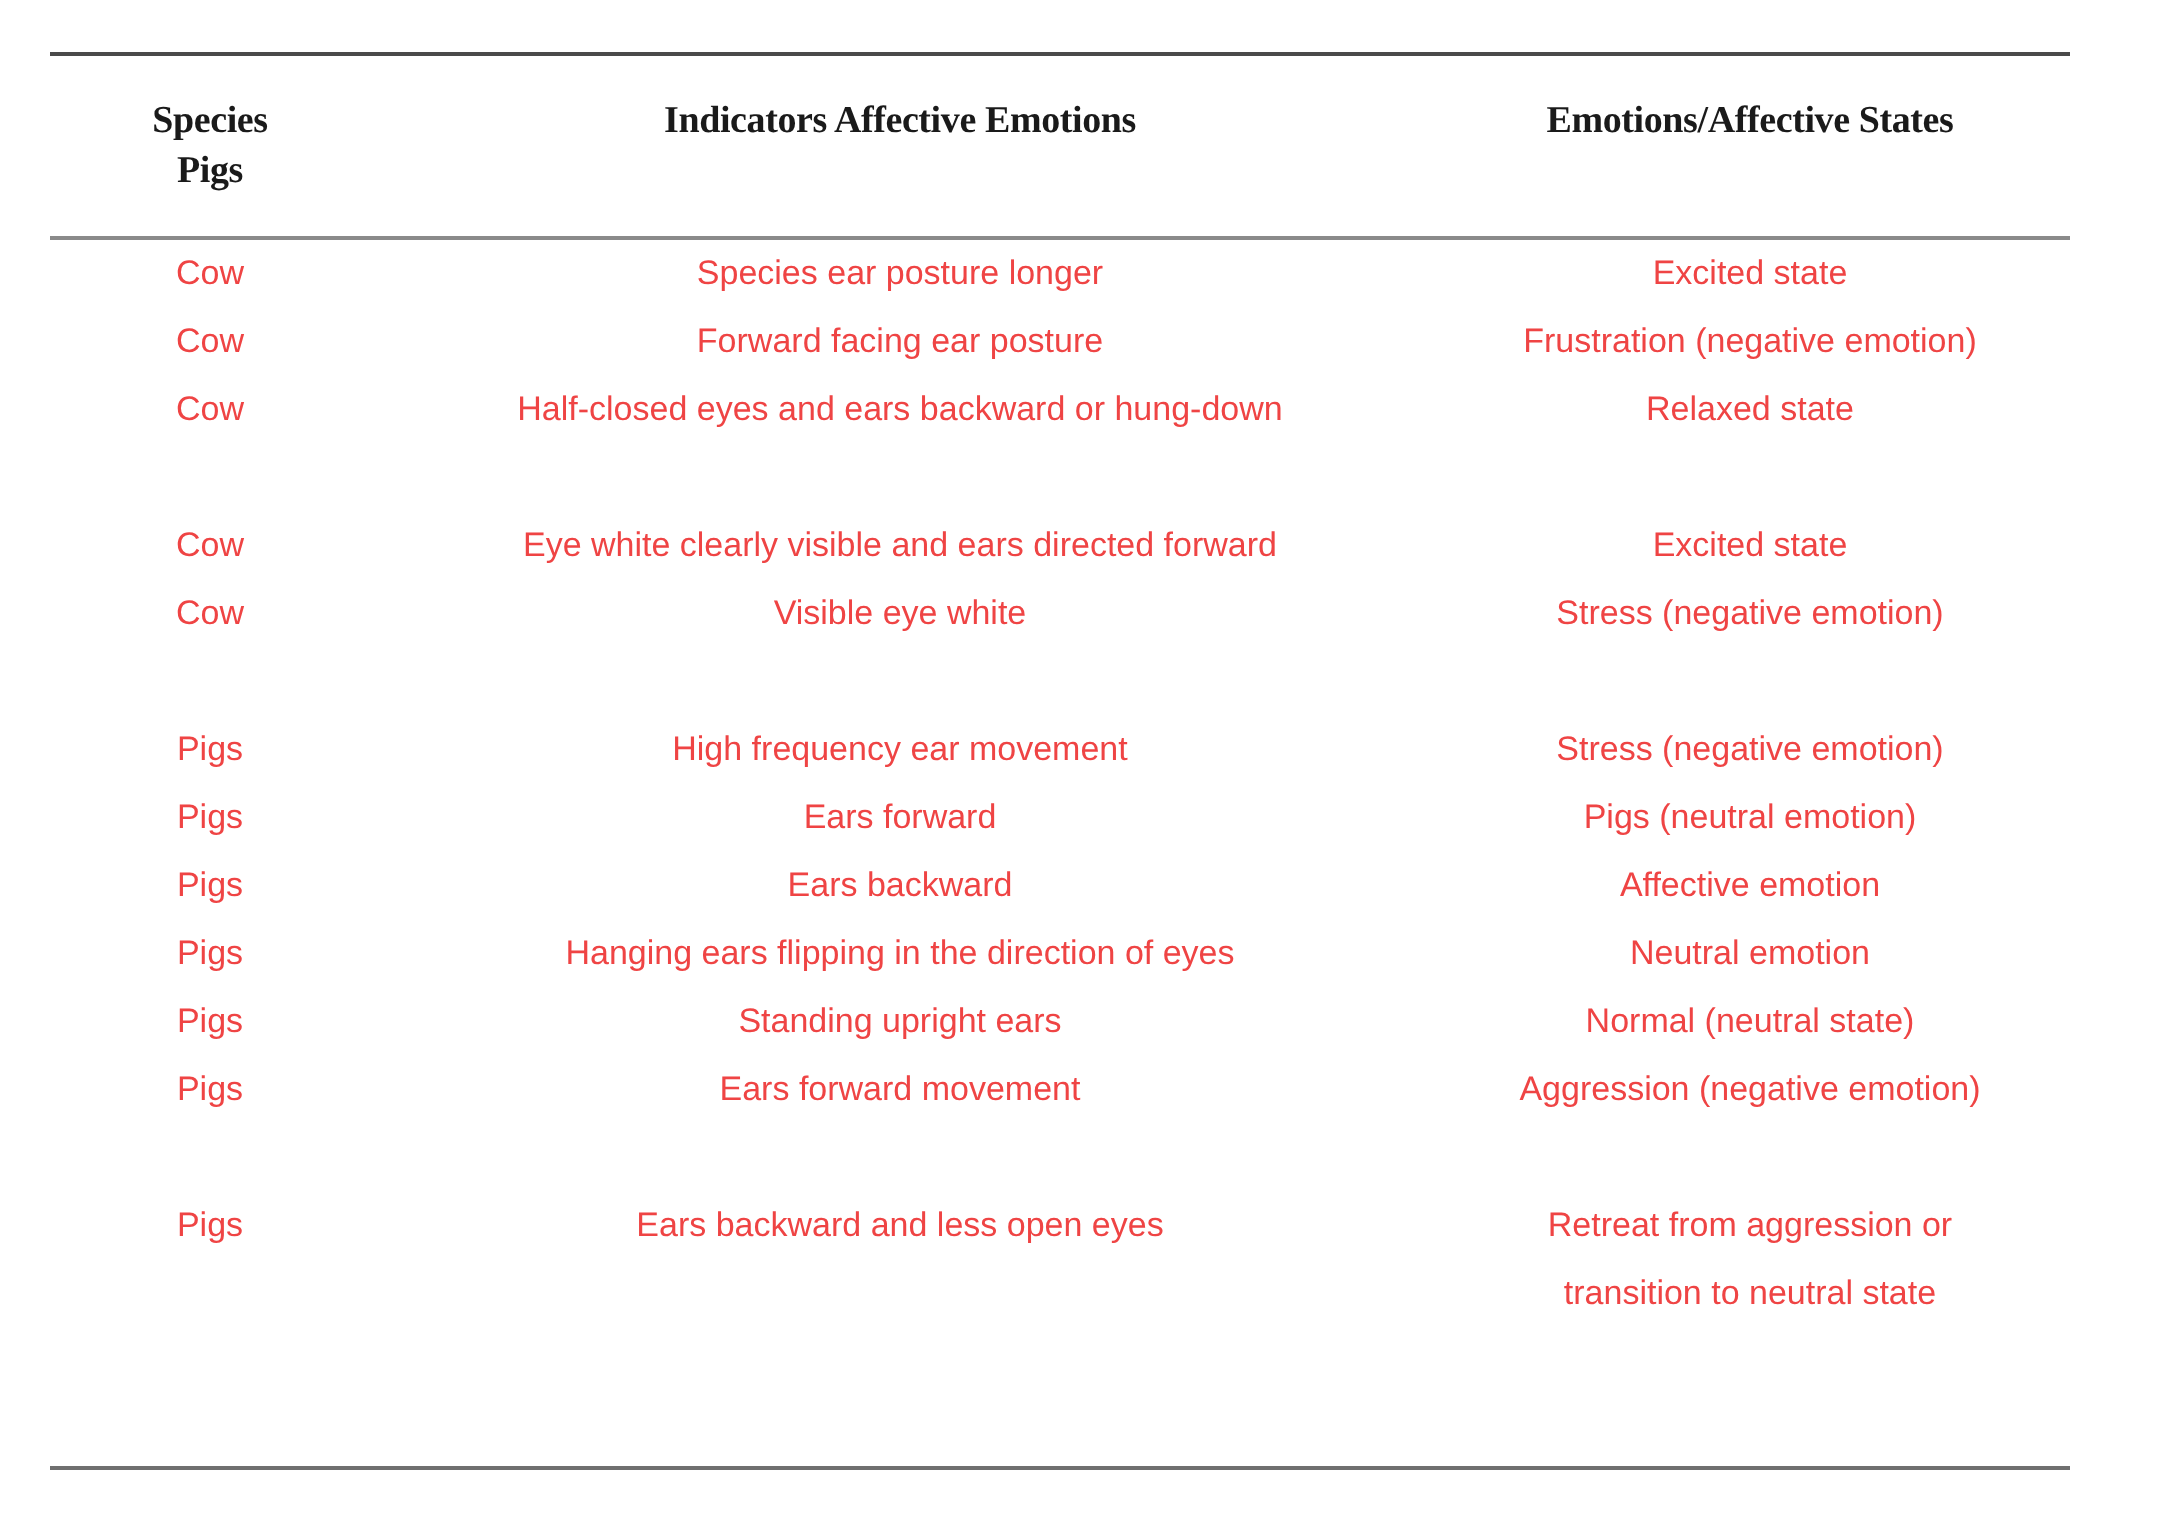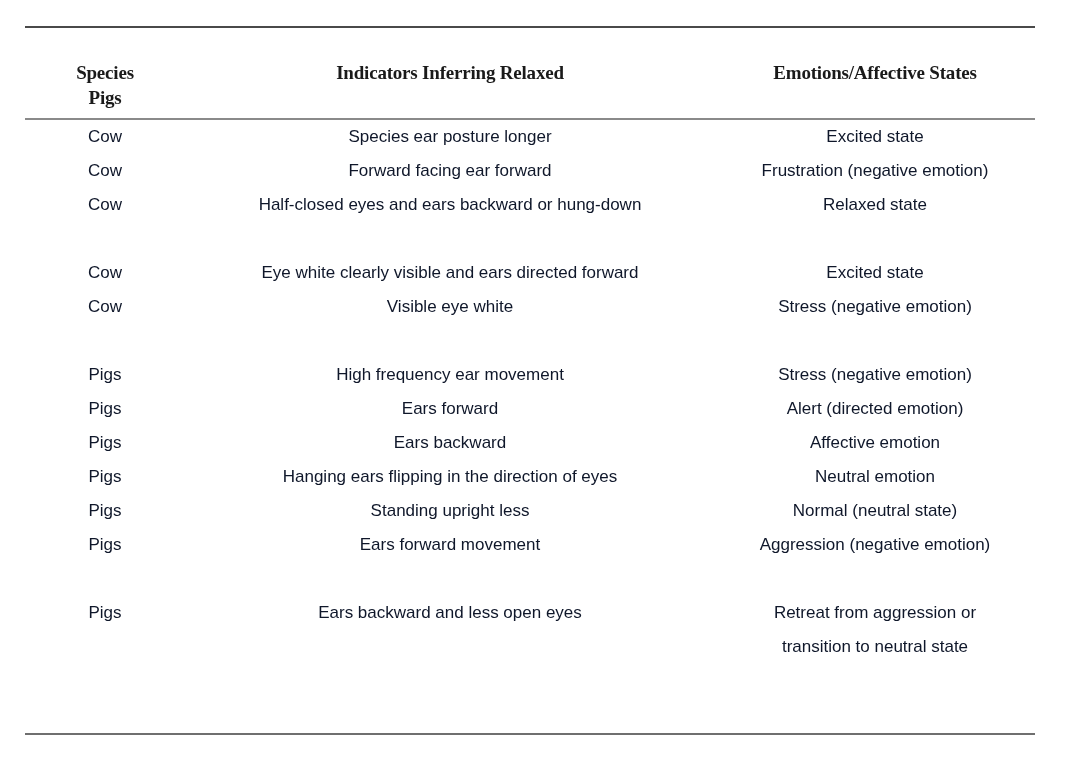--- a/index.html
+++ b/index.html
@@ -40,31 +40,31 @@
     color: #1a1a1a;
     text-align: center;
     vertical-align: top;
     padding: 0;
     line-height: 25px;
     letter-spacing: -0.2px;
   }
 
   thead tr.header-row th {
     height: 92px;
-    padding-top: 32px;
+    padding-top: 20px;
     box-sizing: border-box;
     border-bottom: 2px solid #8a8a8a;
   }
 
   .hdr-line { display: block; }
 
   tbody td {
     font-family: "Liberation Sans", sans-serif;
     font-size: 17px;
-    color: #0f172a;
+    color: #ef4444;
     text-align: center;
     vertical-align: top;
     padding: 0;
     line-height: 34px;
     height: 34px;
   }
 
   tbody tr.spacer-row td {
     height: 34px;
     line-height: 34px;
@@ -101,38 +101,38 @@
         <col class="c2">
         <col class="c3">
     </colgroup>
     <thead>
       <tr class="header-row">
         <th>
           <span class="hdr-line">Species</span>
           <span class="hdr-line">Pigs</span>
         </th>
         <th>
-          <span class="hdr-line">Indicators Inferring Relaxed</span>
+          <span class="hdr-line">Indicators Affective Emotions</span>
         </th>
         <th>
           <span class="hdr-line">Emotions/Affective States</span>
         </th>
       </tr>
     </thead>
     <tbody id="table-body">
         <tr class="">
           <td>Cow</td>
           <td>Species ear posture longer</td>
           <td>
             <span class="cell-line">Excited state</span>
           </td>
         </tr>
         <tr class="">
           <td>Cow</td>
-          <td>Forward facing ear forward</td>
+          <td>Forward facing ear posture</td>
           <td>
             <span class="cell-line">Frustration (negative emotion)</span>
           </td>
         </tr>
         <tr class="">
           <td>Cow</td>
           <td>Half-closed eyes and ears backward or hung-down</td>
           <td>
             <span class="cell-line">Relaxed state</span>
           </td>
@@ -169,40 +169,40 @@
           <td>Pigs</td>
           <td>High frequency ear movement</td>
           <td>
             <span class="cell-line">Stress (negative emotion)</span>
           </td>
         </tr>
         <tr class="">
           <td>Pigs</td>
           <td>Ears forward</td>
           <td>
-            <span class="cell-line">Alert (directed emotion)</span>
+            <span class="cell-line">Pigs (neutral emotion)</span>
           </td>
         </tr>
         <tr class="">
           <td>Pigs</td>
           <td>Ears backward</td>
           <td>
             <span class="cell-line">Affective emotion</span>
           </td>
         </tr>
         <tr class="">
           <td>Pigs</td>
           <td>Hanging ears flipping in the direction of eyes</td>
           <td>
             <span class="cell-line">Neutral emotion</span>
           </td>
         </tr>
         <tr class="">
           <td>Pigs</td>
-          <td>Standing upright less</td>
+          <td>Standing upright ears</td>
           <td>
             <span class="cell-line">Normal (neutral state)</span>
           </td>
         </tr>
         <tr class="">
           <td>Pigs</td>
           <td>Ears forward movement</td>
           <td>
             <span class="cell-line">Aggression (negative emotion)</span>
           </td>

